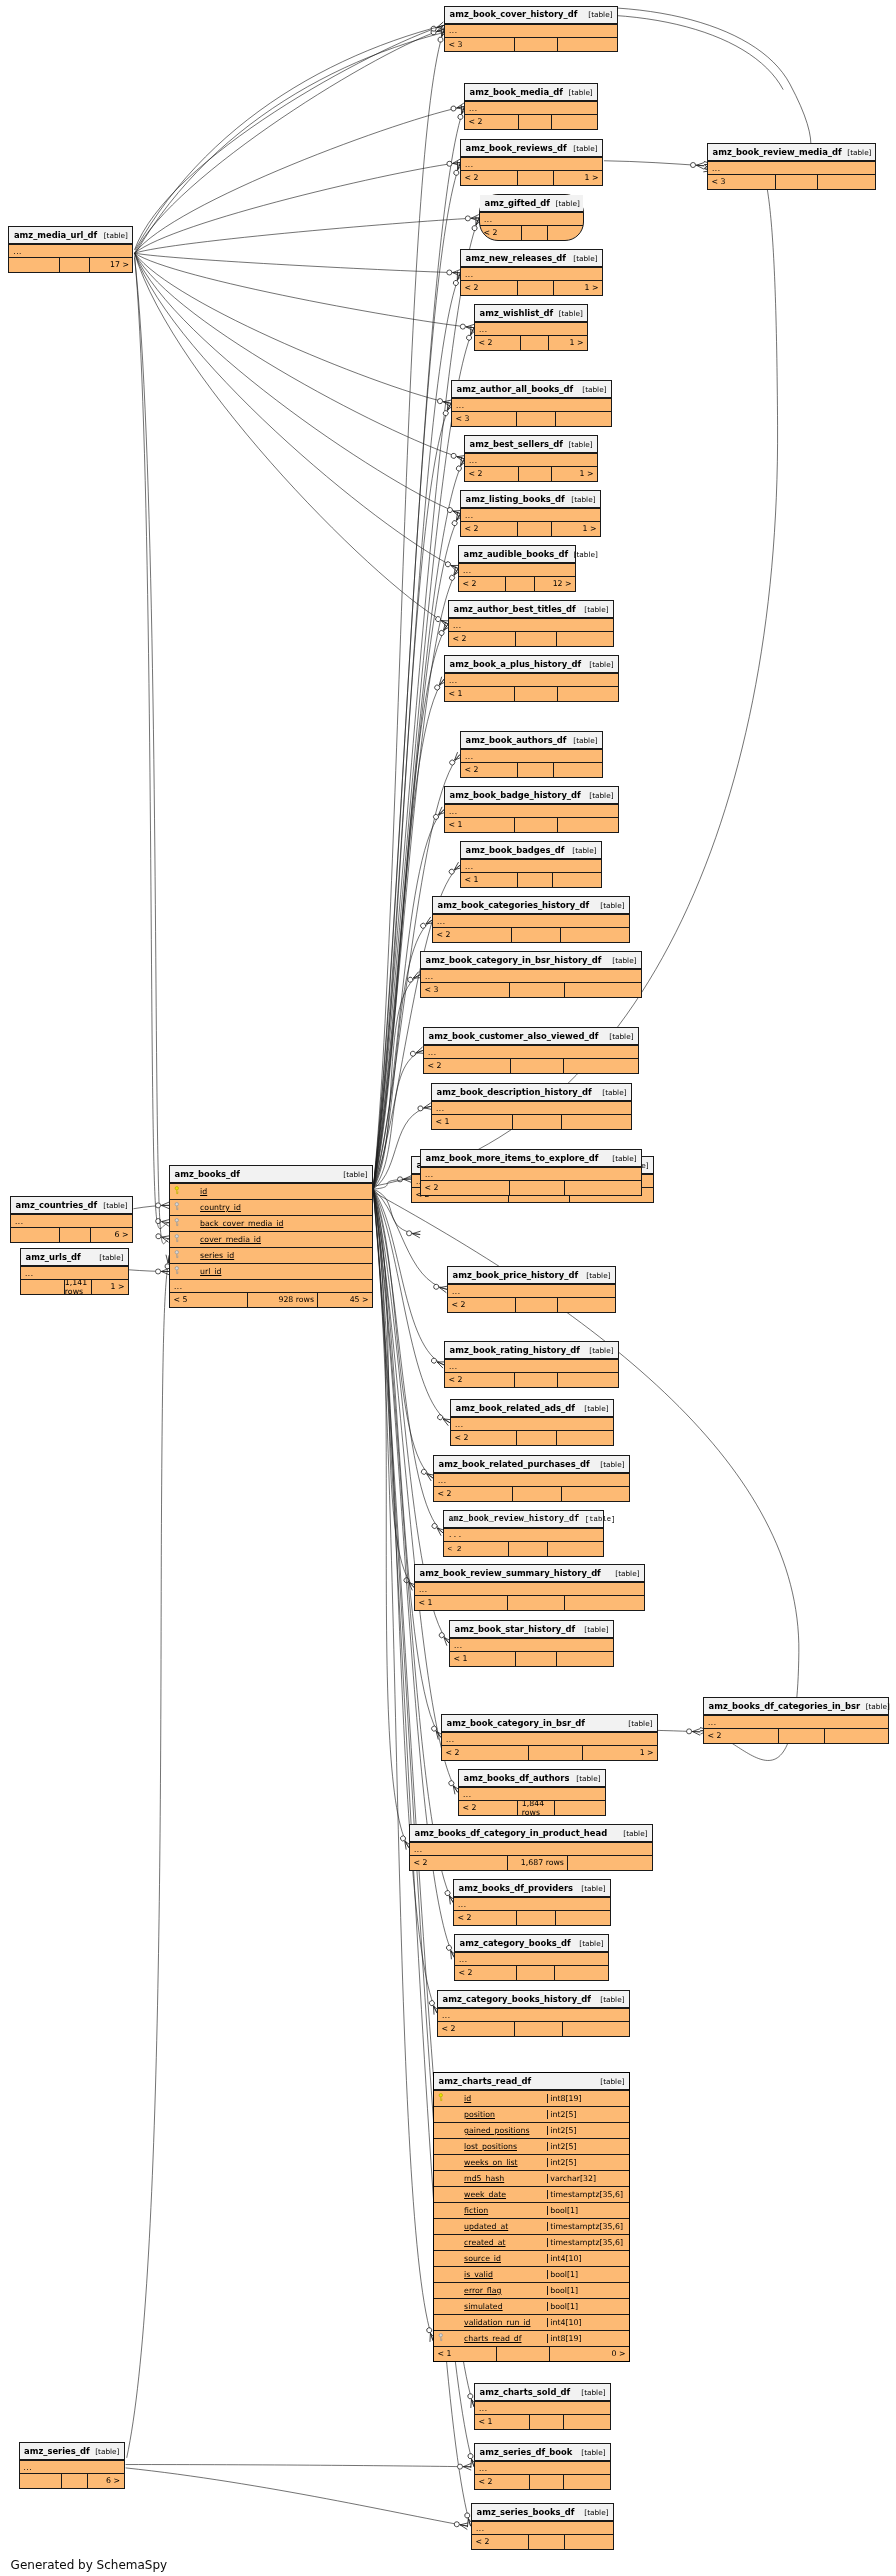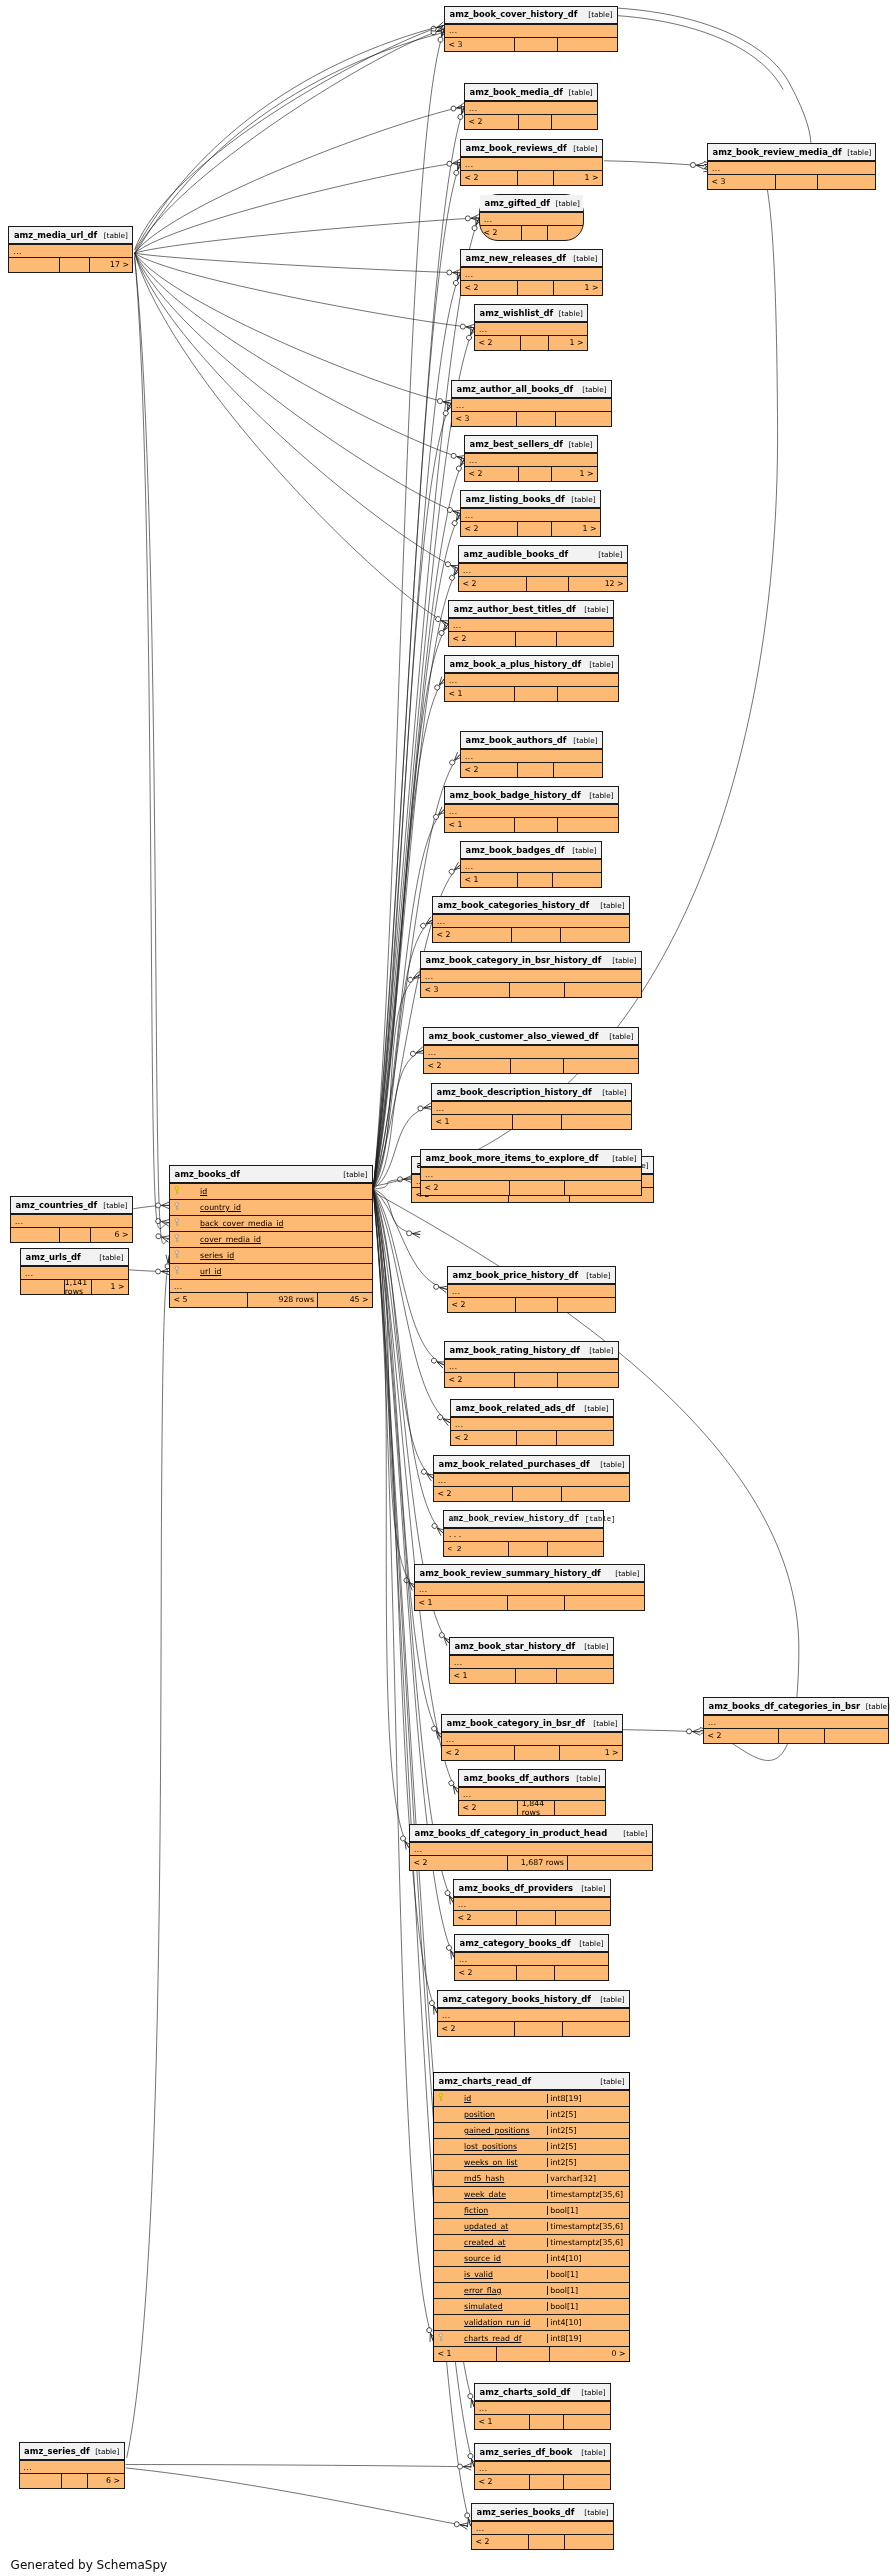--- a/index.html
+++ b/index.html
@@ -262,21 +262,21 @@
           <span class="tname">amz_listing_books_df</span>
           <span class="tbadge">[table]</span>
         </div>
         <div class="more">...</div>
         <div class="tfoot">
           <span class="fc fc1">&lt; 2</span>
           <span class="fc fc2"></span>
           <span class="fc fc3">1 &gt;</span>
         </div>
       </div>
-      <div class="tbl" style="left: 458px; top: 545px; width: 170px;">
+      <div class="tbl" style="left: 458px; top: 545px; width: 118px;">
         <div class="tbl-h">
           <span class="tname">amz_audible_books_df</span>
           <span class="tbadge">[table]</span>
         </div>
         <div class="more">...</div>
         <div class="tfoot">
           <span class="fc fc1">&lt; 2</span>
           <span class="fc fc2"></span>
           <span class="fc fc3">12 &gt;</span>
         </div>
@@ -544,33 +544,33 @@
           <span class="tname">amz_book_review_summary_history_df</span>
           <span class="tbadge">[table]</span>
         </div>
         <div class="more">...</div>
         <div class="tfoot">
           <span class="fc fc1">&lt; 1</span>
           <span class="fc fc2"></span>
           <span class="fc fc3"></span>
         </div>
       </div>
-      <div class="tbl" style="left: 449px; top: 1620px; width: 165px; margin-top: 17px;">
+      <div class="tbl" style="left: 449px; top: 1620px; width: 165px;">
         <div class="tbl-h">
           <span class="tname">amz_book_star_history_df</span>
           <span class="tbadge">[table]</span>
         </div>
         <div class="more">...</div>
         <div class="tfoot">
           <span class="fc fc1">&lt; 1</span>
           <span class="fc fc2"></span>
           <span class="fc fc3"></span>
         </div>
       </div>
-      <div class="tbl" style="left: 441px; top: 1714px; width: 182px;">
+      <div class="tbl" style="left: 441px; top: 1714px; width: 217px;">
         <div class="tbl-h">
           <span class="tname">amz_book_category_in_bsr_df</span>
           <span class="tbadge">[table]</span>
         </div>
         <div class="more">...</div>
         <div class="tfoot">
           <span class="fc fc1">&lt; 2</span>
           <span class="fc fc2"></span>
           <span class="fc fc3">1 &gt;</span>
         </div>

